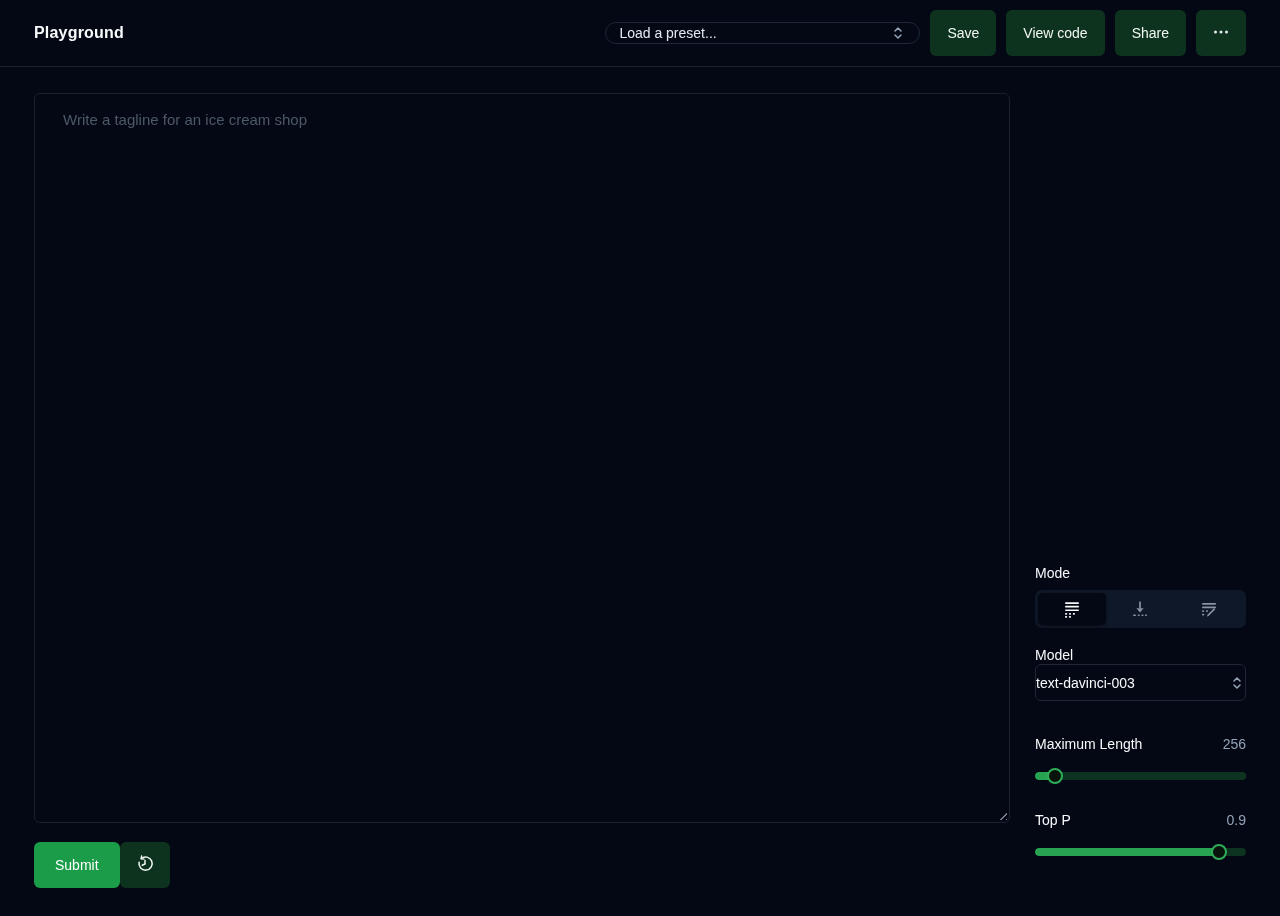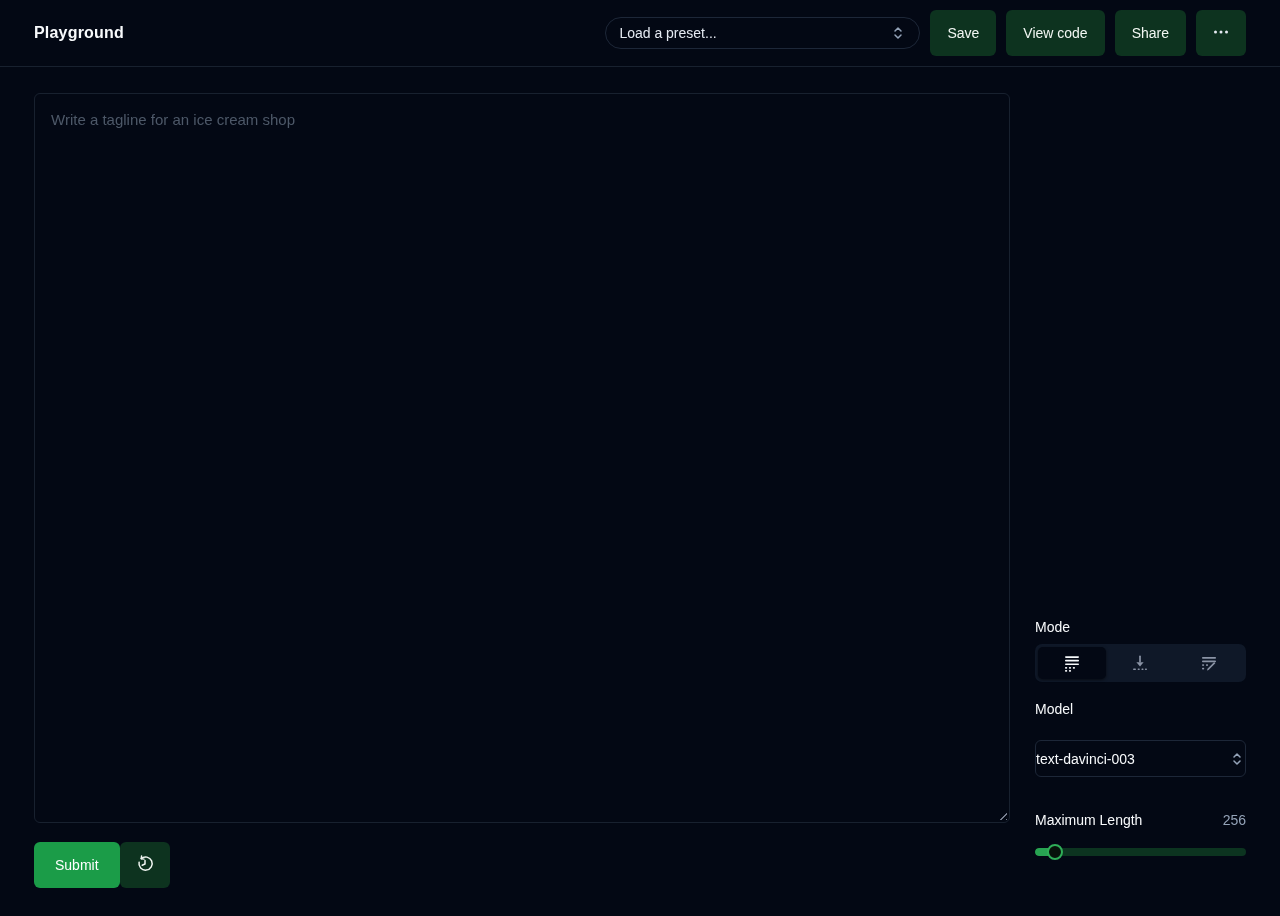--- a/index.html
+++ b/index.html
@@ -20,21 +20,21 @@
 
   
   .header{
     height:67px; border-bottom:1px solid var(--border-soft);
     display:flex; align-items:center; padding:0 34px;
   }
   .app-title{ font-size:16px; font-weight:700; letter-spacing:.2px; }
   .header-right{ margin-left:auto; display:flex; align-items:center; gap:10px; }
 
   .preset-select{
-    width:315px; height:32px; border:1px solid var(--border); border-radius:18px;
+    width:315px; height:22px; border:1px solid var(--border); border-radius:18px;
     display:flex; align-items:center; justify-content:space-between;
     padding:0 13px; color:#e5eaf2; cursor:pointer; background:transparent;
   }
   .chevrons svg{ display:block; }
 
   .btn{
     height:46px; border:none; border-radius:6px; cursor:pointer;
     font-family:inherit; font-size:14px; font-weight:500; color:#f2f7f3;
     display:inline-flex; align-items:center; justify-content:center;
     background:var(--button-dark); padding:0 17px;
@@ -43,21 +43,21 @@
   .btn-primary{ background:var(--accent); color:#ffffff; padding:0 21px; }
 
   
   .main{ display:flex; padding:26px 34px 28px; gap:25px; height:849px; }
   .editor-col{ flex:1; display:flex; flex-direction:column; min-width:0; }
   .editor-wrap{ position:relative; flex:1; }
   textarea.prompt{
     width:100%; height:100%; resize:none; outline:none;
     background:transparent; border:1px solid var(--border-soft); border-radius:6px;
     color:var(--text); font-family:"Liberation Sans", sans-serif; font-size:15px;
-    padding:15px 16px; line-height:1.45;
+    padding:15px 28px; line-height:1.45;
   }
   textarea.prompt::placeholder{ color:var(--placeholder); }
   .resize-corner{
     position:absolute; right:3px; bottom:3px; width:10px; height:10px;
     pointer-events:none; opacity:.85;
     background:repeating-linear-gradient(135deg, #8b93a5 0 1.4px, transparent 1.4px 4.4px);
     clip-path:polygon(100% 0, 100% 100%, 0 100%);
   }
   .footer-row{ margin-top:19px; display:flex; gap:0; }
 
@@ -71,21 +71,21 @@
     height:38px; margin-bottom:19px;
   }
   .tab{
     flex:1; display:flex; align-items:center; justify-content:center;
     border:none; background:transparent; border-radius:5px; cursor:pointer;
     color:#8a93a5;
   }
   .tab.active{ background:var(--bg); color:var(--text); box-shadow:0 1px 3px rgba(0,0,0,.55); }
   .tab svg{ display:block; }
 
-  .model-block .side-label{ margin-bottom:23px; }
+  .model-block .side-label{ margin-bottom:1px; }
   .model-select{
     width:100%; height:37px; border:1px solid var(--border); border-radius:6px;
     display:flex; align-items:center; justify-content:space-between;
     padding:0 0; color:var(--text); cursor:pointer; background:transparent;
     margin-bottom:35px;
   }
 
   .ctl{ margin-bottom:28px; }
   .ctl-head{ display:flex; justify-content:space-between; align-items:center; margin-bottom:16px; }
   .ctl-label{ font-size:14px; font-weight:500; color:var(--text); }
@@ -224,15 +224,27 @@
         <span class="ctl-value">256</span>
       </div>
       <div class="slider" style="--p: 0.064;">
         <div class="slider-track">
             <div class="slider-fill"></div>
           </div>
         <div class="slider-thumb"></div>
       </div>
     </div>
 
+    <div class="ctl">
+      <div class="ctl-head">
+        <span class="ctl-label">Top P</span>
+        <span class="ctl-value">0.9</span>
+      </div>
+      <div class="slider" style="--p: 0.9;">
+        <div class="slider-track">
+            <div class="slider-fill"></div>
+          </div>
+        <div class="slider-thumb"></div>
+      </div>
+    </div>
 
   </aside>
 </main>
 
 </body></html>

